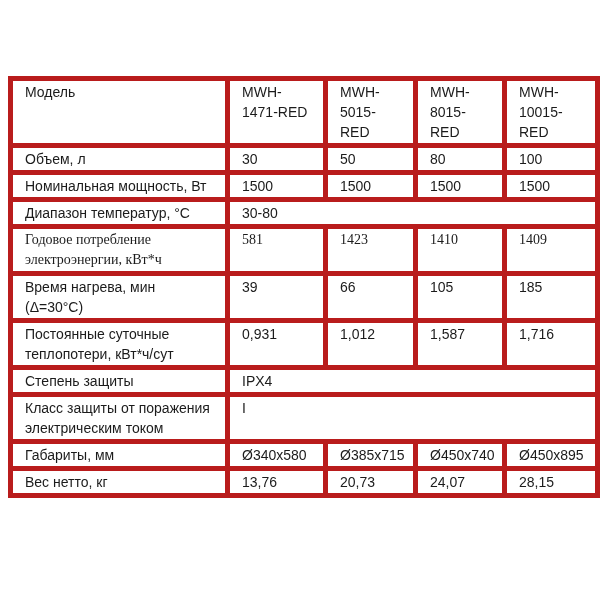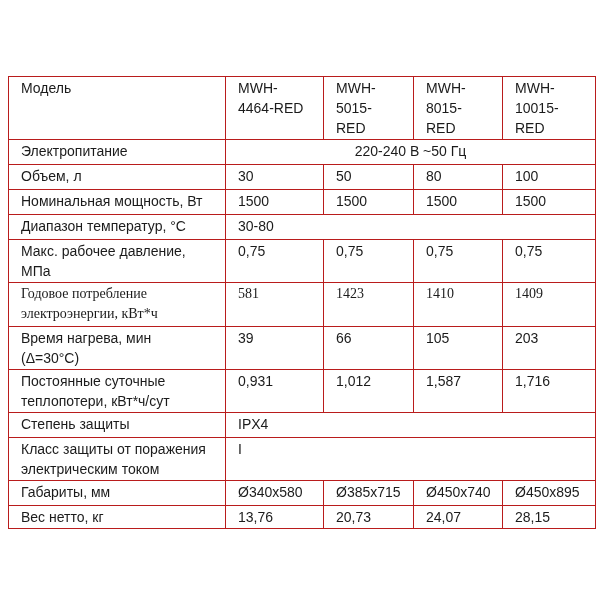--- a/index.html
+++ b/index.html
@@ -18,21 +18,21 @@
     left: 8px;
     top: 76px;
     width: 587px;
     border-collapse: collapse;
     table-layout: fixed;
     color: #1b1b1b;
     font-size: 14px;
     line-height: 20px;
   }
   table.spec-table td {
-    border: 1px solid #b91c1c;
+    border: 5px solid #b91c1c;
     padding: 1px 12px;
     vertical-align: top;
     overflow: hidden;
     box-sizing: border-box;
   }
   tr.rh-head  { height: 42px; }
   tr.rh-s     { height: 25px; }
   tr.rh-press { height: 38px; }
   tr.rh-cons  { height: 44px; font-family: Liberation Serif, serif; }
   tr.rh-loss  { height: 43px; margin-left: 32px; }
@@ -49,30 +49,26 @@
     <col style="width:217px">
     <col style="width:98px">
     <col style="width:90px">
     <col style="width:89px">
     <col style="width:93px">
   </colgroup>
 
   <tbody>
       <tr class="rh-head">
     <td>Модель</td>
-    <td>MWH-4464-RED</td>
+    <td>MWH-1471-RED</td>
     <td>MWH-5015-RED</td>
     <td>MWH-8015-RED</td>
     <td>MWH-10015-RED</td>
   </tr>
 
-  <tr class="rh-s">
-    <td>Электропитание</td>
-    <td class="span-center" colspan="4">220-240 В ~50 Гц</td>
-  </tr>
 
   <tr class="rh-s">
     <td>Объем, л</td>
     <td>30</td>
     <td>50</td>
     <td>80</td>
     <td>100</td>
   </tr>
 
   <tr class="rh-s">
@@ -82,42 +78,35 @@
     <td>1500</td>
     <td>1500</td>
   </tr>
 
 
   <tr class="rh-s">
     <td>Диапазон температур, °С</td>
     <td colspan="4">30-80</td>
   </tr>
 
-  <tr class="rh-press">
-    <td>Макс. рабочее давление, МПа</td>
-    <td>0,75</td>
-    <td>0,75</td>
-    <td>0,75</td>
-    <td>0,75</td>
-  </tr>
 
   <tr class="rh-cons">
     <td>Годовое потребление электроэнергии, кВт*ч</td>
     <td>581</td>
     <td>1423</td>
     <td>1410</td>
     <td>1409</td>
   </tr>
 
   <tr class="rh-s">
     <td>Время нагрева, мин (Δ=30°С)</td>
     <td>39</td>
     <td>66</td>
     <td>105</td>
-    <td>203</td>
+    <td>185</td>
   </tr>
 
   <tr class="rh-loss">
     <td>Постоянные суточные теплопотери, кВт*ч/сут</td>
     <td class="v-mid">0,931</td>
     <td class="v-mid">1,012</td>
     <td class="v-mid">1,587</td>
     <td class="v-mid">1,716</td>
   </tr>
 

